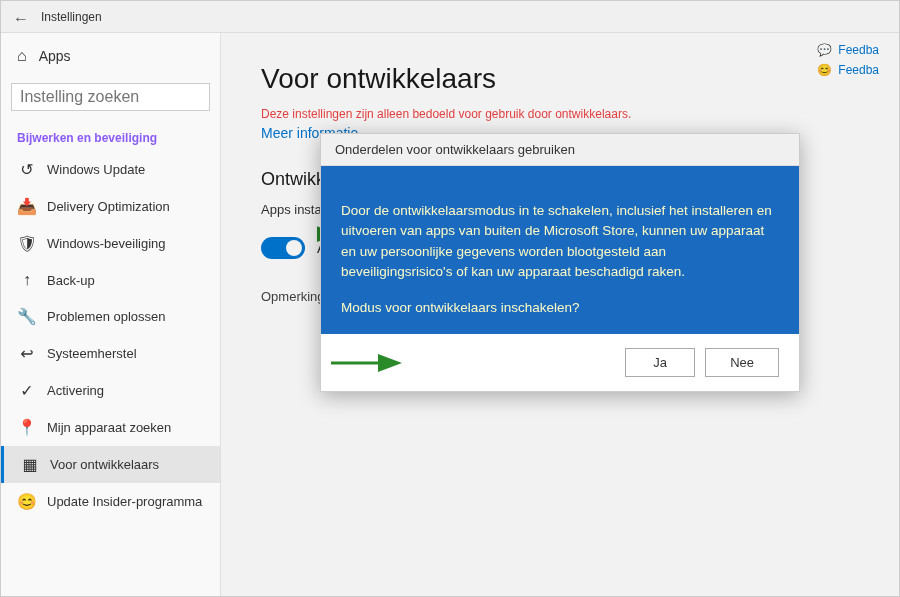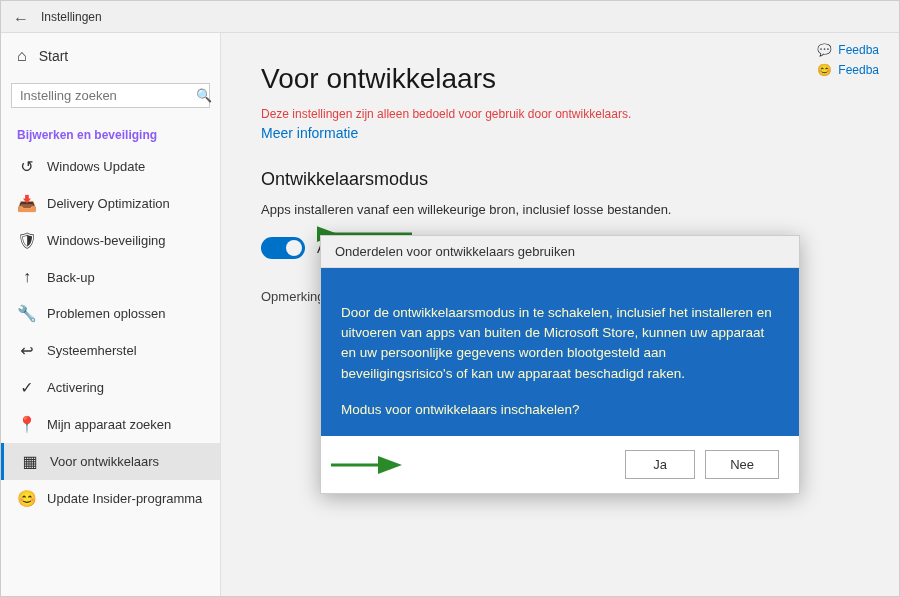--- a/index.html
+++ b/index.html
@@ -76,21 +76,21 @@
       display: flex;
       align-items: center;
       border: 1px solid #ccc;
       background: #fff;
       padding: 4px 8px;
     }
 
     .search-box input {
       border: none;
       outline: none;
-      font-size: 13px;
+      font-size: 16px;
       flex: 1;
       background: transparent;
       color: #555;
     }
 
     .search-box .search-icon {
       font-size: 13px;
       color: #555;
     }
 
@@ -223,21 +223,21 @@
       color: #0078d4;
       cursor: pointer;
     }
 
     
     .dialog-overlay {
       position: absolute;
       top: 0; left: 0; right: 0; bottom: 0;
       background: rgba(0,0,0,0.05);
       display: flex;
-      align-items: center;
+      align-items: flex-start;
       justify-content: center;
       padding-top: 100px;
       z-index: 100;
     }
 
     .dialog {
       background: #fff;
       border: 1px solid #ccc;
       box-shadow: 0 4px 20px rgba(0,0,0,0.3);
       width: 480px;
@@ -294,21 +294,21 @@
     <span class="titlebar-back">←</span>
     <span>Instellingen</span>
   </div>
 
   <div class="content-area">
 
     <div class="sidebar">
 
       <div class="sidebar-home">
         <span class="icon">⌂</span>
-        <span>Start</span>
+        <span>Apps</span>
       </div>
 
       <div class="search-box">
         <input type="text" placeholder="Instelling zoeken" style="">
         <span class="search-icon">🔍</span>
       </div>
 
       <div class="sidebar-section-title">Bijwerken en beveiliging</div>
 
       <div class="sidebar-item">

